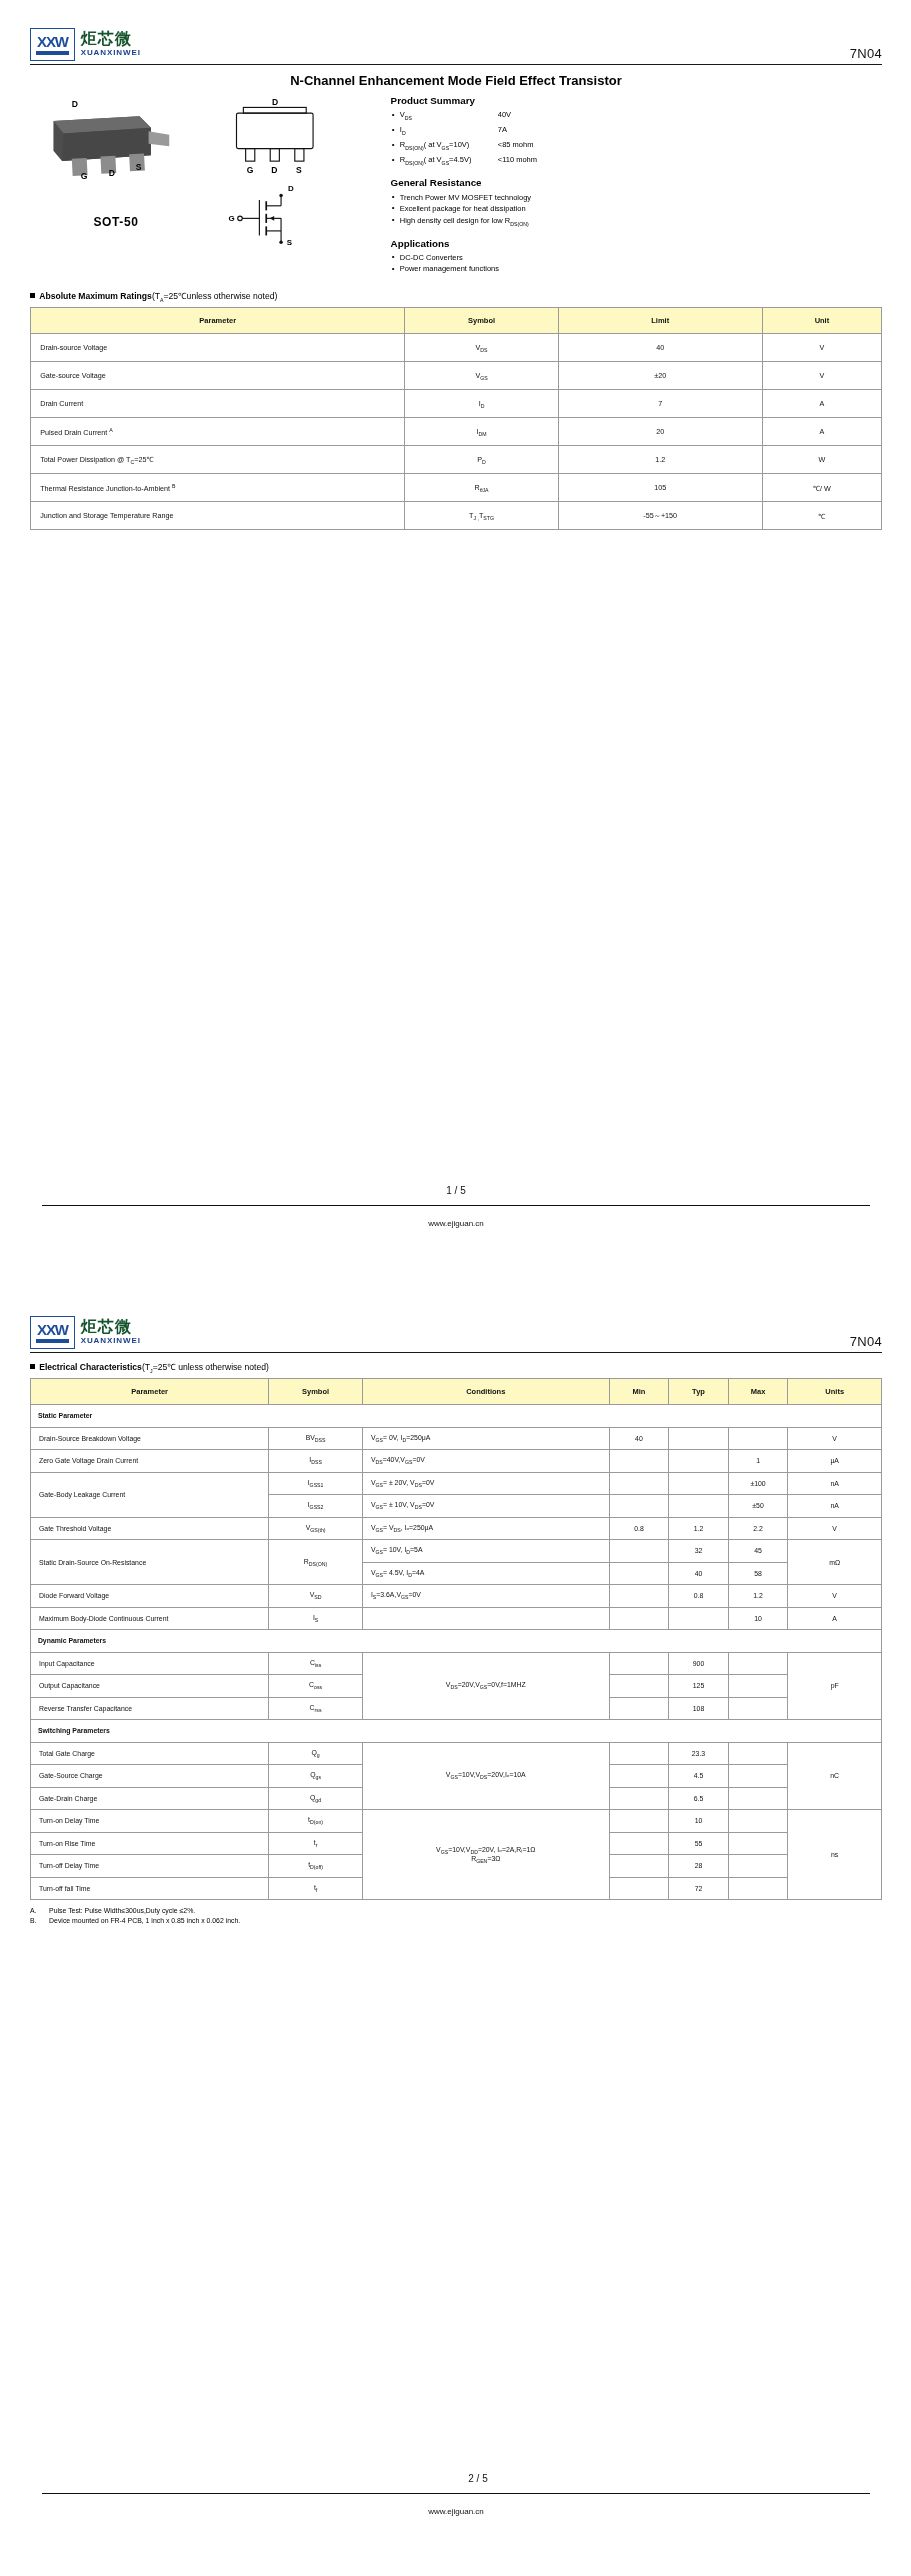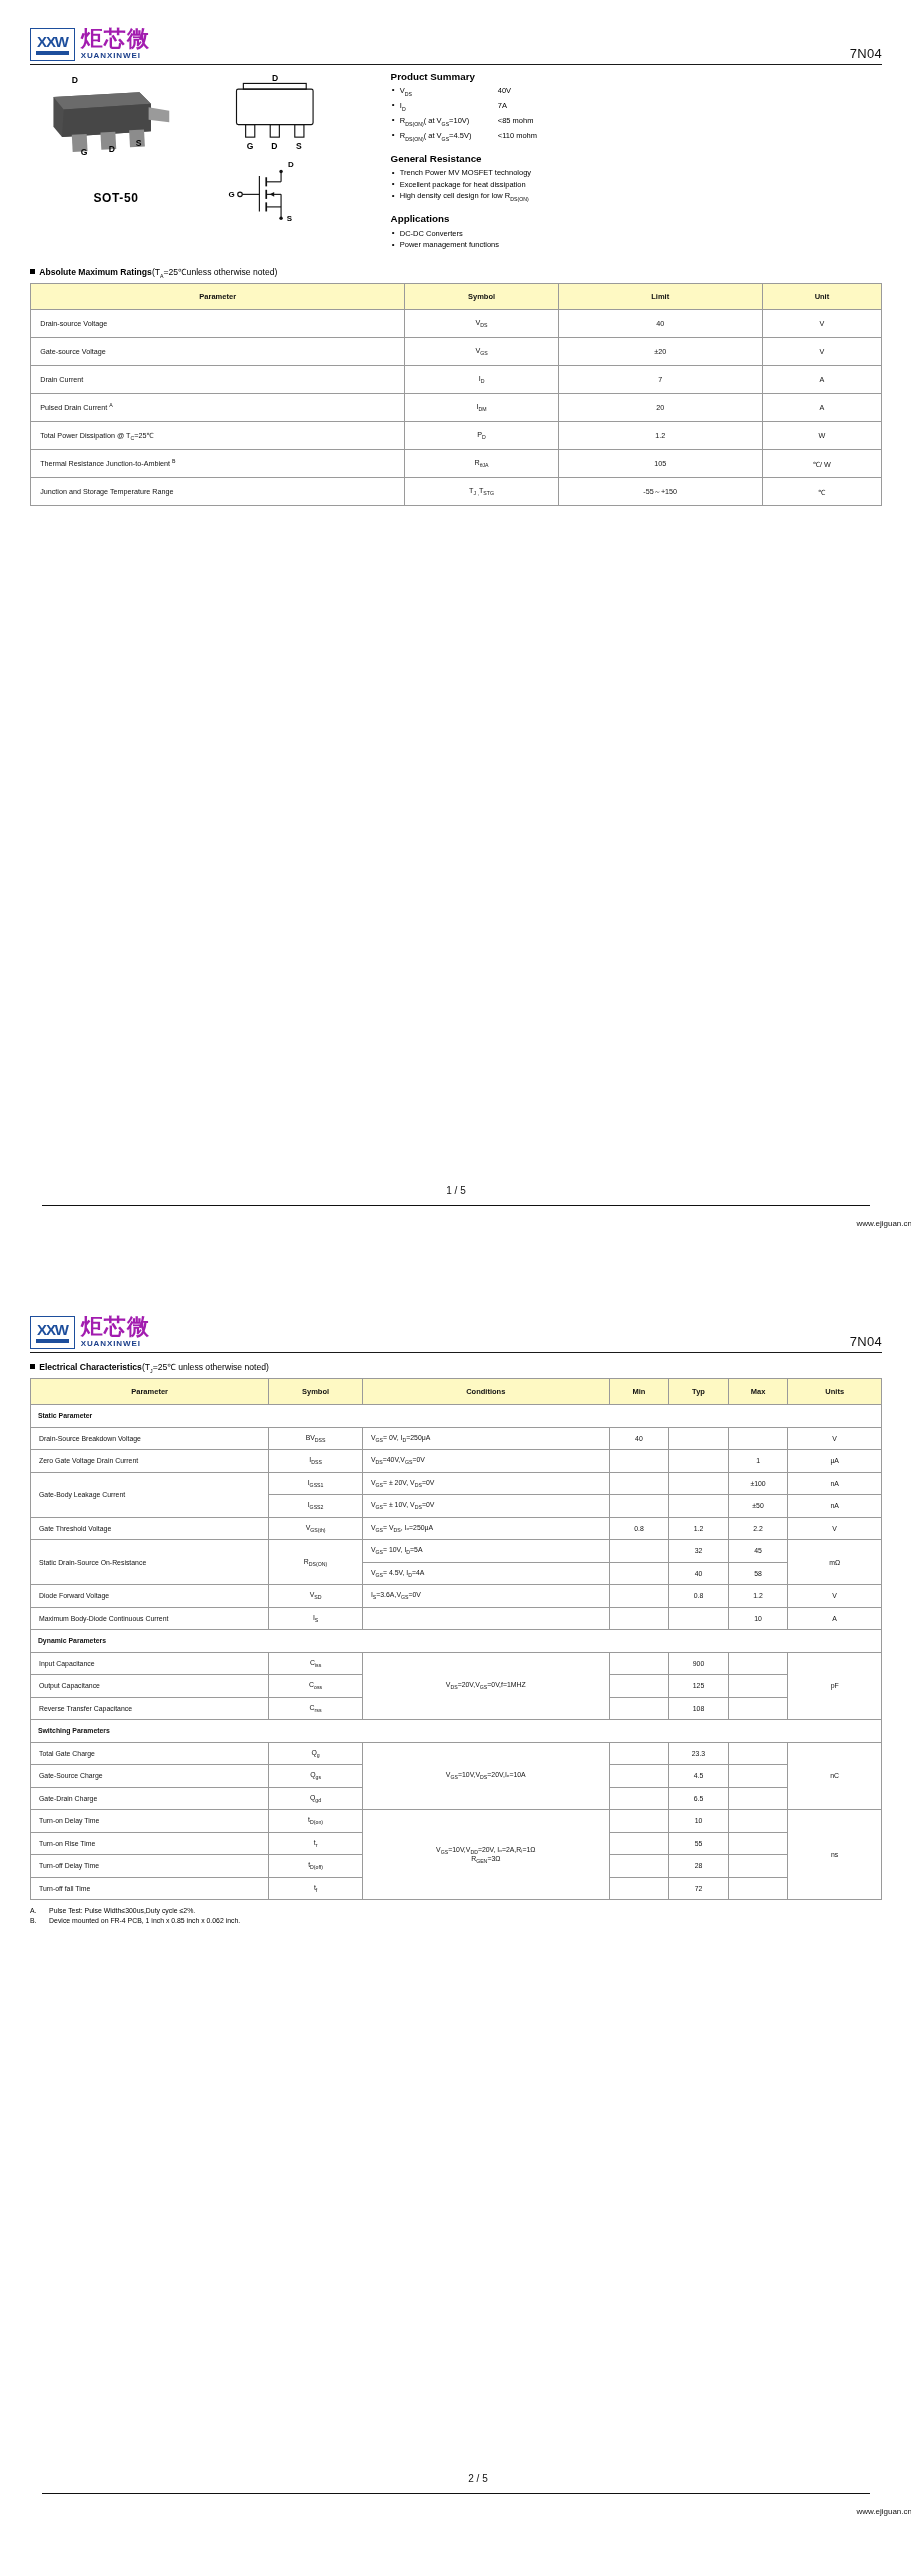--- a/index.html
+++ b/index.html
@@ -20,21 +20,21 @@
   .logo-mark{
     width:45px;height:33px;border:1.7px solid #1d4e9c;box-sizing:border-box;
     display:flex;align-items:center;justify-content:center;position:relative;
     color:#1d4e9c;font-weight:bold;font-size:15px;letter-spacing:-1.1px;
   }
   .logo-mark span{position:relative;top:-2.3px;}
   .logo-mark:after{
     content:"";position:absolute;left:4.6px;right:4.6px;bottom:4.6px;height:4px;background:#1d4e9c;
   }
   .logo-text{line-height:1;}
-  .logo-cn{font-size:22px;font-weight:bold;color:#a21caf;letter-spacing:1.1px;font-family:"DejaVu Sans",sans-serif;}
+  .logo-cn{font-size:16px;font-weight:bold;color:#14532d;letter-spacing:1.1px;font-family:"DejaVu Sans",sans-serif;}
   .logo-en{font-size:8px;font-weight:bold;color:#1b3f8b;letter-spacing:0.9px;margin-top:2.9px;}
   .part-no{font-size:13px;color:#111;font-weight:normal;letter-spacing:0.3px;}
   .rule{border-bottom:1.1px solid #1a1a1a;margin-top:3.4px;}
   .doc-title{
     text-align:center;font-size:13px;font-weight:bold;margin:8px 0 4.6px 0;color:#000;
   }
   
   .top-area{display:flex;margin-top:3.4px;}
   .col-pkg{width:172px;padding-top:5.7px;}
   .col-sym{width:184px;padding-top:3.4px;}
@@ -61,21 +61,21 @@
   .t1 td.p{text-align:left;padding-left:9.2px;}
   .t2 td{height:19.5px;font-size:6.9px;}
   .t2 td.p{text-align:left;padding-left:8px;}
   .t2 td.sect{text-align:left;padding-left:6.9px;font-weight:bold;background:#fff;}
   .t2 td.cond{text-align:left;padding-left:8px;}
   .notes{font-size:6.9px;margin-top:5.7px;line-height:10.3px;}
   .notes .ind{display:inline-block;width:12.6px;}
   
   .pg-num{position:absolute;left:0;right:0;text-align:center;font-size:10px;color:#111;}
   .foot-rule{position:absolute;left:42px;right:42px;border-bottom:0.9px solid #111;}
-  .foot-url{position:absolute;left:0;right:0;text-align:right;font-size:8px;color:#111;}
+  .foot-url{position:absolute;left:0;right:0;text-align:center;font-size:8px;color:#111;}
   svg{display:block;}
 </style>
 </head>
 <body>
 
 <div class="page page1">
   <div class="inner">
 
     <div class="doc-header">
       <div class="logo-wrap">
@@ -84,20 +84,21 @@
         </div>
         <div class="logo-text">
           <div class="logo-cn">炬芯微</div>
           <div class="logo-en">XUANXINWEI</div>
         </div>
       </div>
       <div class="part-no">7N04</div>
     </div>
     <div class="rule"></div>
 
+    <div class="doc-title">N-Channel Enhancement Mode Field Effect Transistor</div>
 
     <div class="top-area">
 
       <div class="col-pkg">
         <div class="pkg-img">
           <svg width="161" height="86" viewBox="0 0 280 150">
             <polygon points="30,40 180,32 200,52 200,100 45,110 30,92" fill="#4d4d4d"></polygon>
             <polygon points="30,40 180,32 200,52 48,62" fill="#6b6b6b"></polygon>
             <polygon points="48,62 200,52 200,100 45,110" fill="#474747"></polygon>
             <rect x="62" y="106" width="26" height="30" fill="#8c8c8c" transform="rotate(-3 62 106)"></rect>

